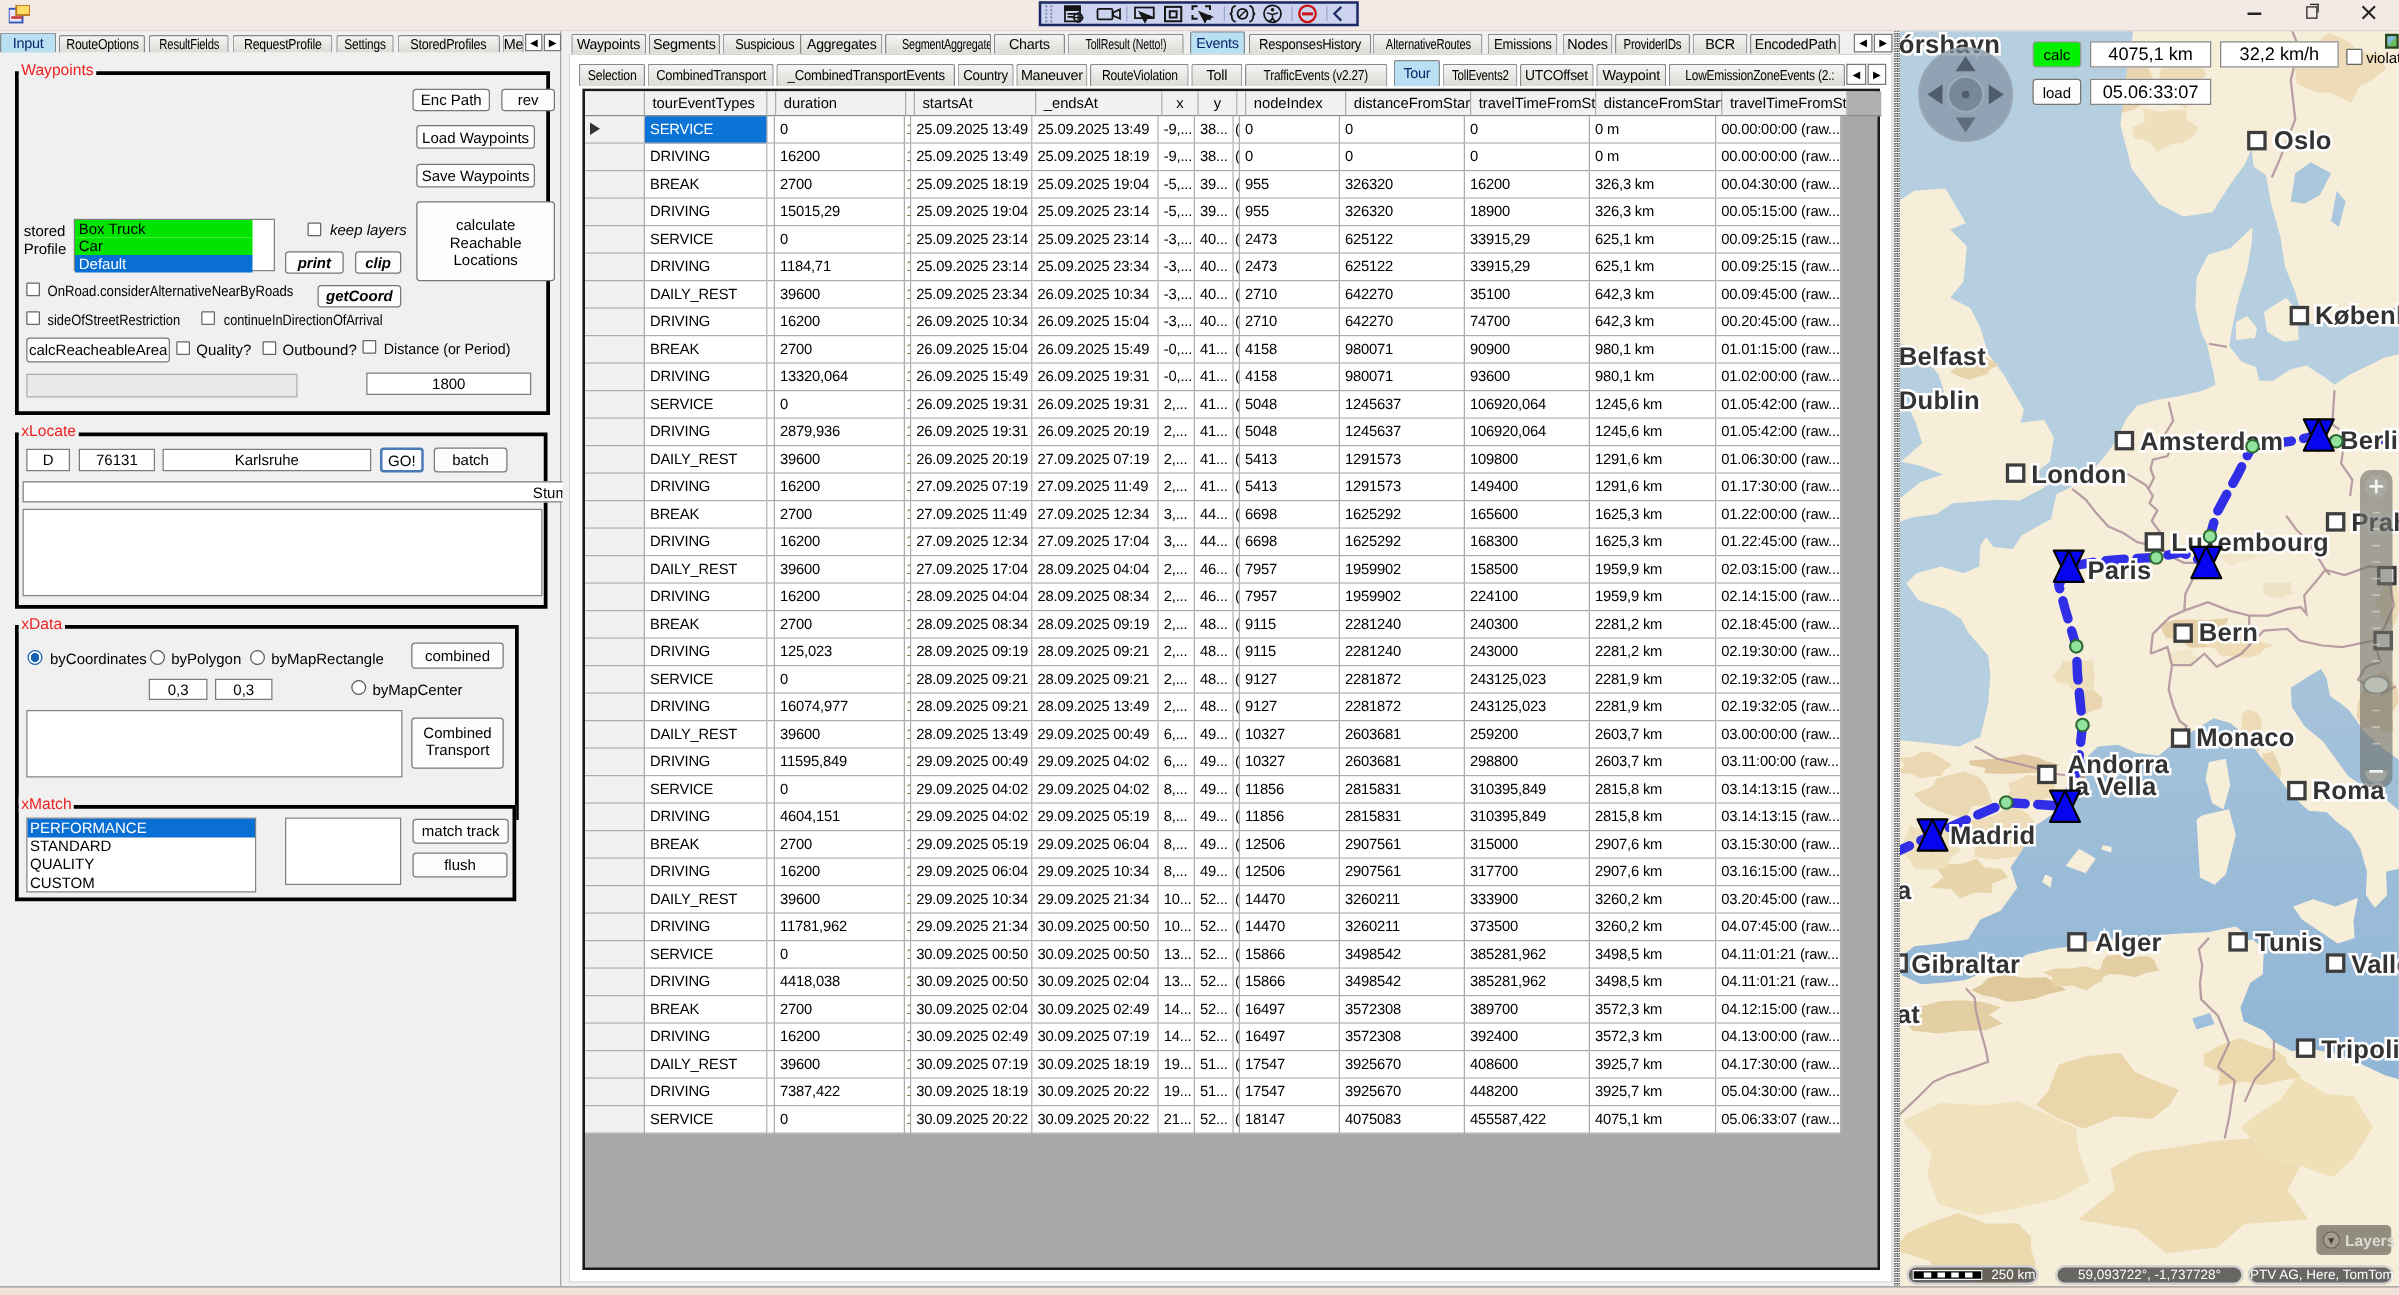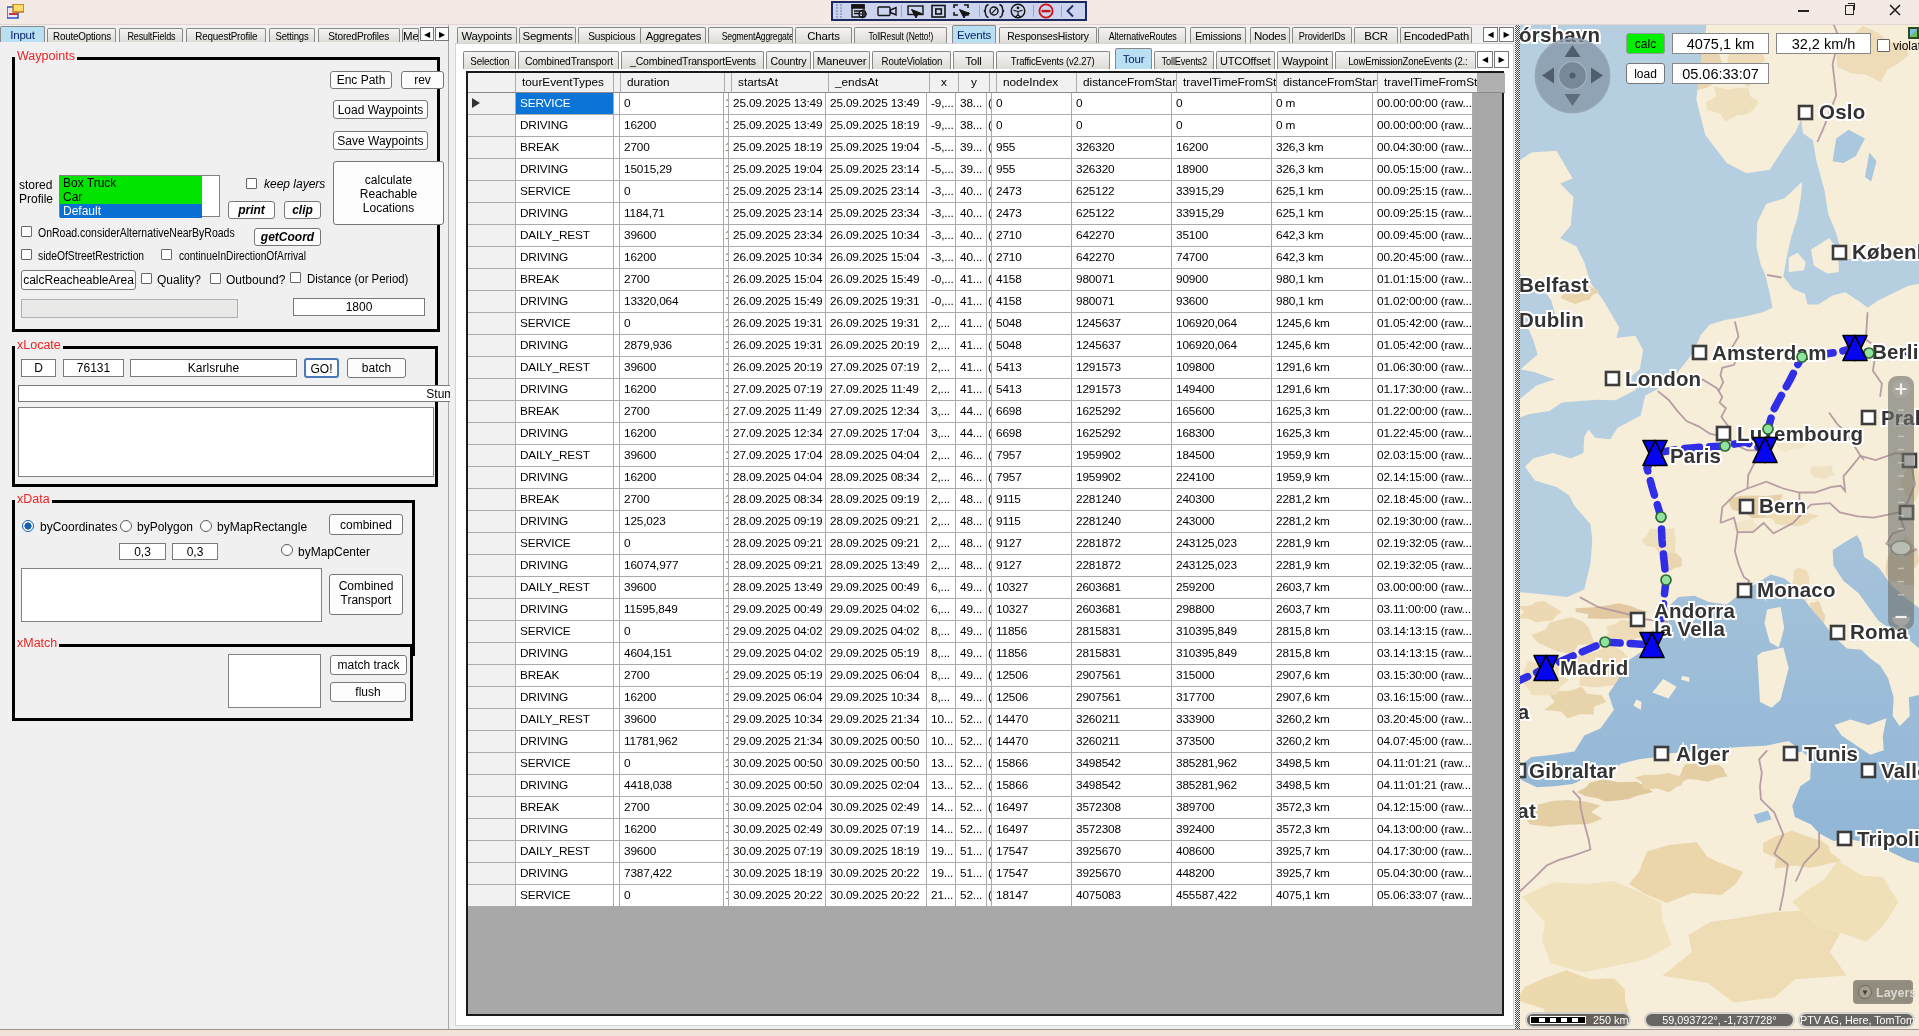--- a/index.html
+++ b/index.html
@@ -151,20 +151,26 @@
     <div class="lbl" style="left:217px;top:495px;">byMapRectangle</div>
     <div class="btn" style="left:329px;top:489px;width:74px;height:21px;line-height:20px;">combined</div>
     <div class="tbx" style="left:119px;top:518px;width:47px;height:17px;text-align:center;line-height:16px;">0,3</div>
     <div class="tbx" style="left:172px;top:518px;width:46px;height:17px;text-align:center;line-height:16px;">0,3</div>
     <div class="rad" style="left:281px;top:519px;"></div>
     <div class="lbl" style="left:298px;top:520px;">byMapCenter</div>
     <div class="abs" style="left:21px;top:543px;width:301px;height:54px;background:#fff;border:1px solid #828282;"></div>
     <div class="btn" style="left:329px;top:549px;width:74px;height:41px;padding-top:4px;">Combined<br>Transport</div>
     <div class="grp" style="left:12px;top:619px;width:401px;height:77px;"></div>
     <div class="grptitle" style="left:15px;top:611px;">xMatch</div>
+    <div class="abs" style="left:21px;top:629px;width:184px;height:60px;background:#fff;border:1px solid #828282;font-size:12px;line-height:14.5px;">
+      <div style="background:#0a6fd2;color:#fff;padding-left:2px;">PERFORMANCE</div>
+      <div style="padding-left:2px;">STANDARD</div>
+      <div style="padding-left:2px;">QUALITY</div>
+      <div style="padding-left:2px;">CUSTOM</div>
+    </div>
     <div class="abs" style="left:228px;top:629px;width:93px;height:54px;background:#fff;border:1px solid #828282;"></div>
     <div class="btn" style="left:330px;top:630px;width:77px;height:20px;line-height:19px;">match track</div>
     <div class="btn" style="left:330px;top:657px;width:76px;height:20px;line-height:19px;">flush</div>
   </div>
 <div id="mid"></div>
 <div id="page"></div>
 <div class="tab" style="left:457px;top:27px;width:60px;height:16px;line-height:16px;"><span style="display:inline-block;transform:scaleX(0.980);transform-origin:center;white-space:nowrap;">Waypoints</span></div>
 <div class="tab" style="left:519px;top:27px;width:57px;height:16px;line-height:16px;">Segments</div>
 <div class="tab" style="left:578px;top:27px;width:68px;height:16px;line-height:16px;"><span style="display:inline-block;transform:scaleX(0.882);transform-origin:center;white-space:nowrap;">Suspicious</span></div>
 <div class="tab" style="left:640px;top:27px;width:66px;height:16px;line-height:16px;"><span style="display:inline-block;transform:scaleX(0.976);transform-origin:center;white-space:nowrap;">Aggregates</span></div>
@@ -493,21 +499,21 @@
       <div class="rc" style="width:6px;"></div>
       <div class="rc" style="width:104px;">39600</div>
       <div class="rc sliv" style="width:5px;">1</div>
       <div class="rc" style="width:97px;">27.09.2025 17:04</div>
       <div class="rc" style="width:101px;">28.09.2025 04:04</div>
       <div class="rc" style="width:29px;">2,...</div>
       <div class="rc" style="width:31px;">46...</div>
       <div class="rc sliv2" style="width:5px;">(</div>
       <div class="rc" style="width:80px;">7957</div>
       <div class="rc" style="width:100px;">1959902</div>
-      <div class="rc" style="width:100px;">184500</div>
+      <div class="rc" style="width:100px;">158500</div>
       <div class="rc" style="width:101px;">1959,9 km</div>
       <div class="rc" style="width:100px;">02.03:15:00 (raw...</div>
     </div>
 <div class="grow">
       <div class="rc rsel" style="width:48px;"></div>
       <div class="rc" style="width:98px;">DRIVING</div>
       <div class="rc" style="width:6px;"></div>
       <div class="rc" style="width:104px;">16200</div>
       <div class="rc sliv" style="width:5px;">1</div>
       <div class="rc" style="width:97px;">28.09.2025 04:04</div>

